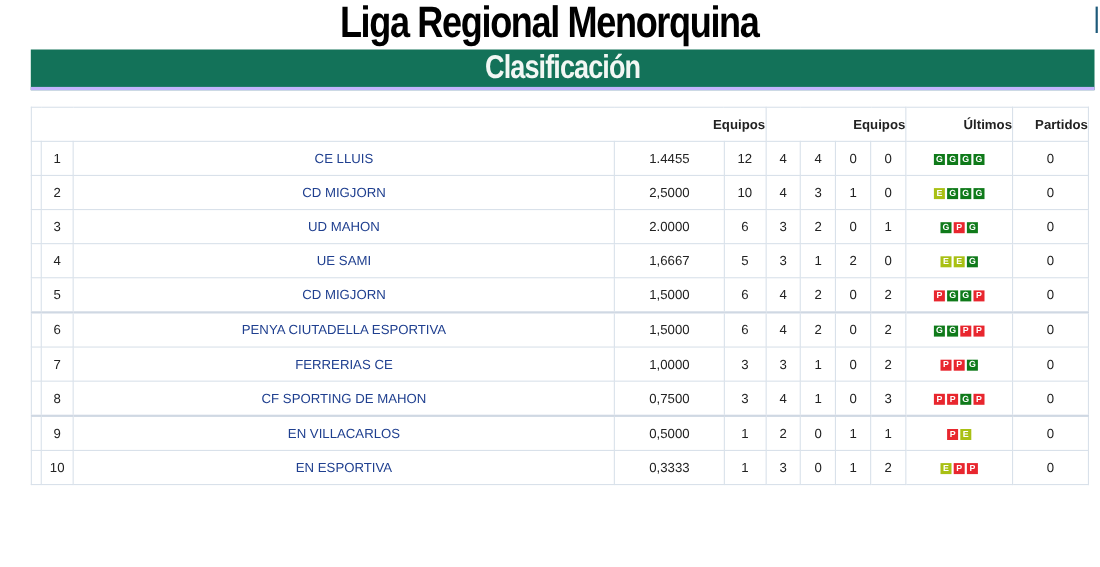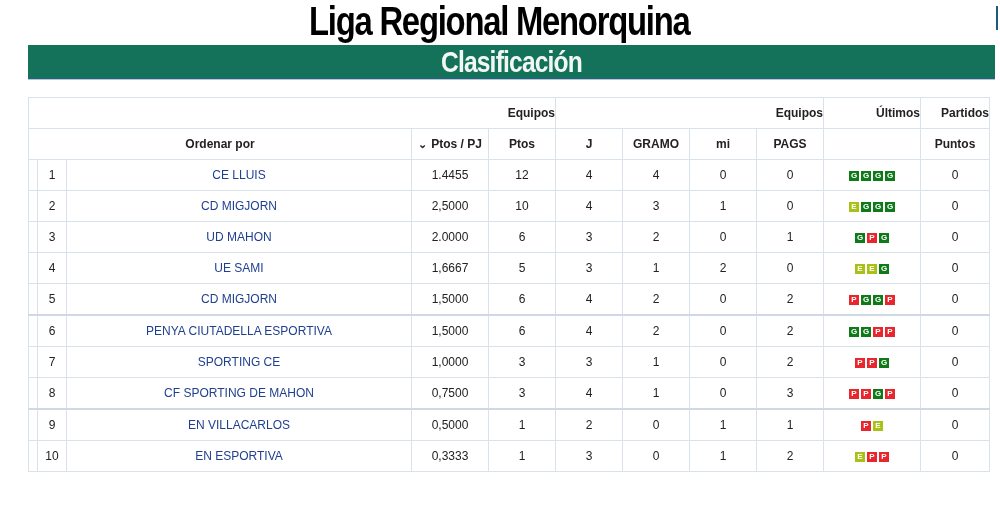--- a/index.html
+++ b/index.html
@@ -6,21 +6,21 @@
   body { width: 1000px; height: 515px; position: relative; overflow: hidden; font-family: "Liberation Sans", sans-serif; }
   .title {
     position: absolute; left: 0; top: 0; width: 1000px; height: 42px;
     text-align: center; font-family: "Liberation Sans", sans-serif; font-weight: bold;
     font-size: 40px; line-height: 42px; color: #000; letter-spacing: -1.5px;
     transform: scaleX(0.82); transform-origin: 496px 0;
   }
   .right-edge-mark { position: absolute; left: 996px; top: 6px; width: 2px; height: 24px; background: #1e5a7a; }
   .band {
     position: absolute; left: 28px; top: 45px; width: 967px; height: 34px;
-    background: #137259; border-bottom: 1px solid #c4b5fd;
+    background: #137259; border-bottom: 3px solid #c4b5fd;
   }
   .band-text {
     display: block; text-align: center; color: #f2f7f4; font-weight: bold;
     font-size: 30px; line-height: 33px; letter-spacing: -1px;
     transform: scaleX(0.82);
   }
   table.standings {
     position: absolute; left: 28px; top: 97px; width: 962px;
     border-collapse: collapse; font-size: 12px; color: #222;
   }
@@ -52,33 +52,20 @@
   <span class="band-text">Clasificación</span>
 </div>
 
 <table class="standings">
   <thead>
     <tr class="h1">
       <th colspan="5">Equipos</th>
       <th colspan="4">Equipos</th>
       <th style="width:96px">Últimos</th>
       <th style="width:68px">Partidos</th>
-    </tr>
-    <tr class="h2">
-      <th colspan="3" class="order">Ordenar por</th>
-      <th style="width:76px;cursor:pointer">
-        <span class="sort-arrow">⌄</span><span>Ptos / PJ</span>
-      </th>
-      <th style="width:66px;cursor:pointer">Ptos</th>
-      <th style="width:66px;cursor:pointer">J</th>
-      <th style="width:66px;cursor:pointer">GRAMO</th>
-      <th style="width:66px;cursor:pointer">mi</th>
-      <th style="width:66px;cursor:pointer">PAGS</th>
-      <th></th>
-      <th>Puntos</th>
     </tr>
   </thead>
   <tbody id="rows">
       <tr class="row">
     <td class="edge"></td>
     <td class="pos">1</td>
     <td class="team">CE LLUIS</td>
     <td>1.4455</td>
     <td>12</td>
     <td>4</td>
@@ -149,21 +136,21 @@
     <td>4</td>
     <td>2</td>
     <td>0</td>
     <td>2</td>
     <td><span class="badge" style="background: rgb(15, 122, 26);">G</span><span class="badge" style="background: rgb(15, 122, 26);">G</span><span class="badge" style="background: rgb(232, 38, 46);">P</span><span class="badge" style="background: rgb(232, 38, 46);">P</span></td>
     <td>0</td>
   </tr>
       <tr class="row">
     <td class="edge"></td>
     <td class="pos">7</td>
-    <td class="team">SPORTING CE</td>
+    <td class="team">FERRERIAS CE</td>
     <td>1,0000</td>
     <td>3</td>
     <td>3</td>
     <td>1</td>
     <td>0</td>
     <td>2</td>
     <td><span class="badge" style="background: rgb(232, 38, 46);">P</span><span class="badge" style="background: rgb(232, 38, 46);">P</span><span class="badge" style="background: rgb(15, 122, 26);">G</span></td>
     <td>0</td>
   </tr>
       <tr class="row">

